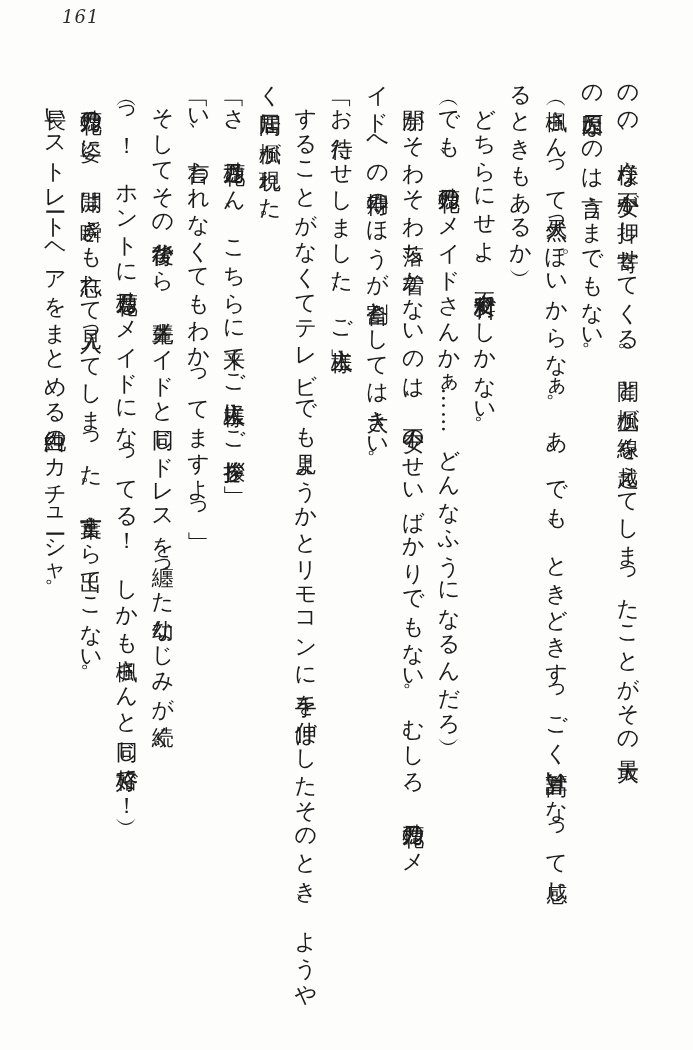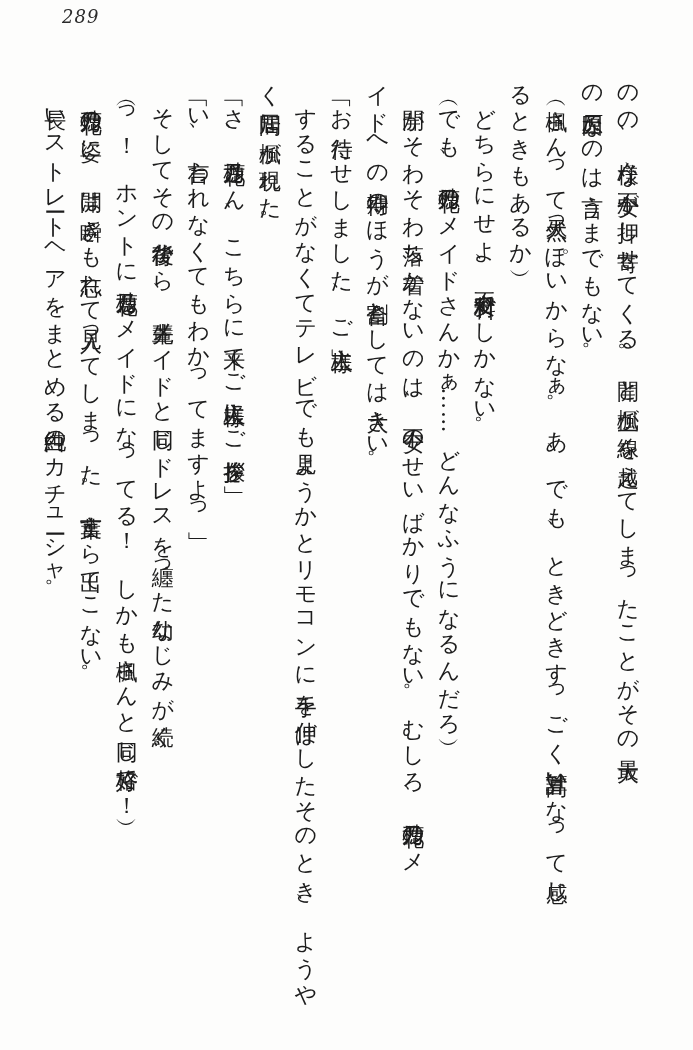--- a/index.html
+++ b/index.html
@@ -44,21 +44,21 @@
     white-space: nowrap;
   }
   .tcol.indent {
     padding-top: 23px;
   }
 </style>
 </head>
 <body>
 
 <div class="page">
-  <div class="page-number">289</div>
+  <div class="page-number">161</div>
   <div class="text-area" id="text-area">
       <div class="tcol">のの、様々な不安が押し寄せてくる。開と楓が一線を越えてしまったことがその最大</div>
       <div class="tcol">の原因なのは言うまでもない。</div>
       <div class="tcol indent">（楓さんって天然っぽいからなぁ。あ、でも、ときどきすっごく計算高いなって感じ</div>
       <div class="tcol">るときもあるか）</div>
       <div class="tcol indent">どちらにせよ、不安材料でしかない。</div>
       <div class="tcol indent">（でも、穂乃花のメイドさんかぁ……どんなふうになるんだろ）</div>
       <div class="tcol indent">開がそわそわ落ち着かないのは、不安のせいばかりでもない。むしろ、穂乃花のメ</div>
       <div class="tcol">イドへの期待のほうが割合としては大きい。</div>
       <div class="tcol indent">「お待たせしました、ご主人様」</div>

